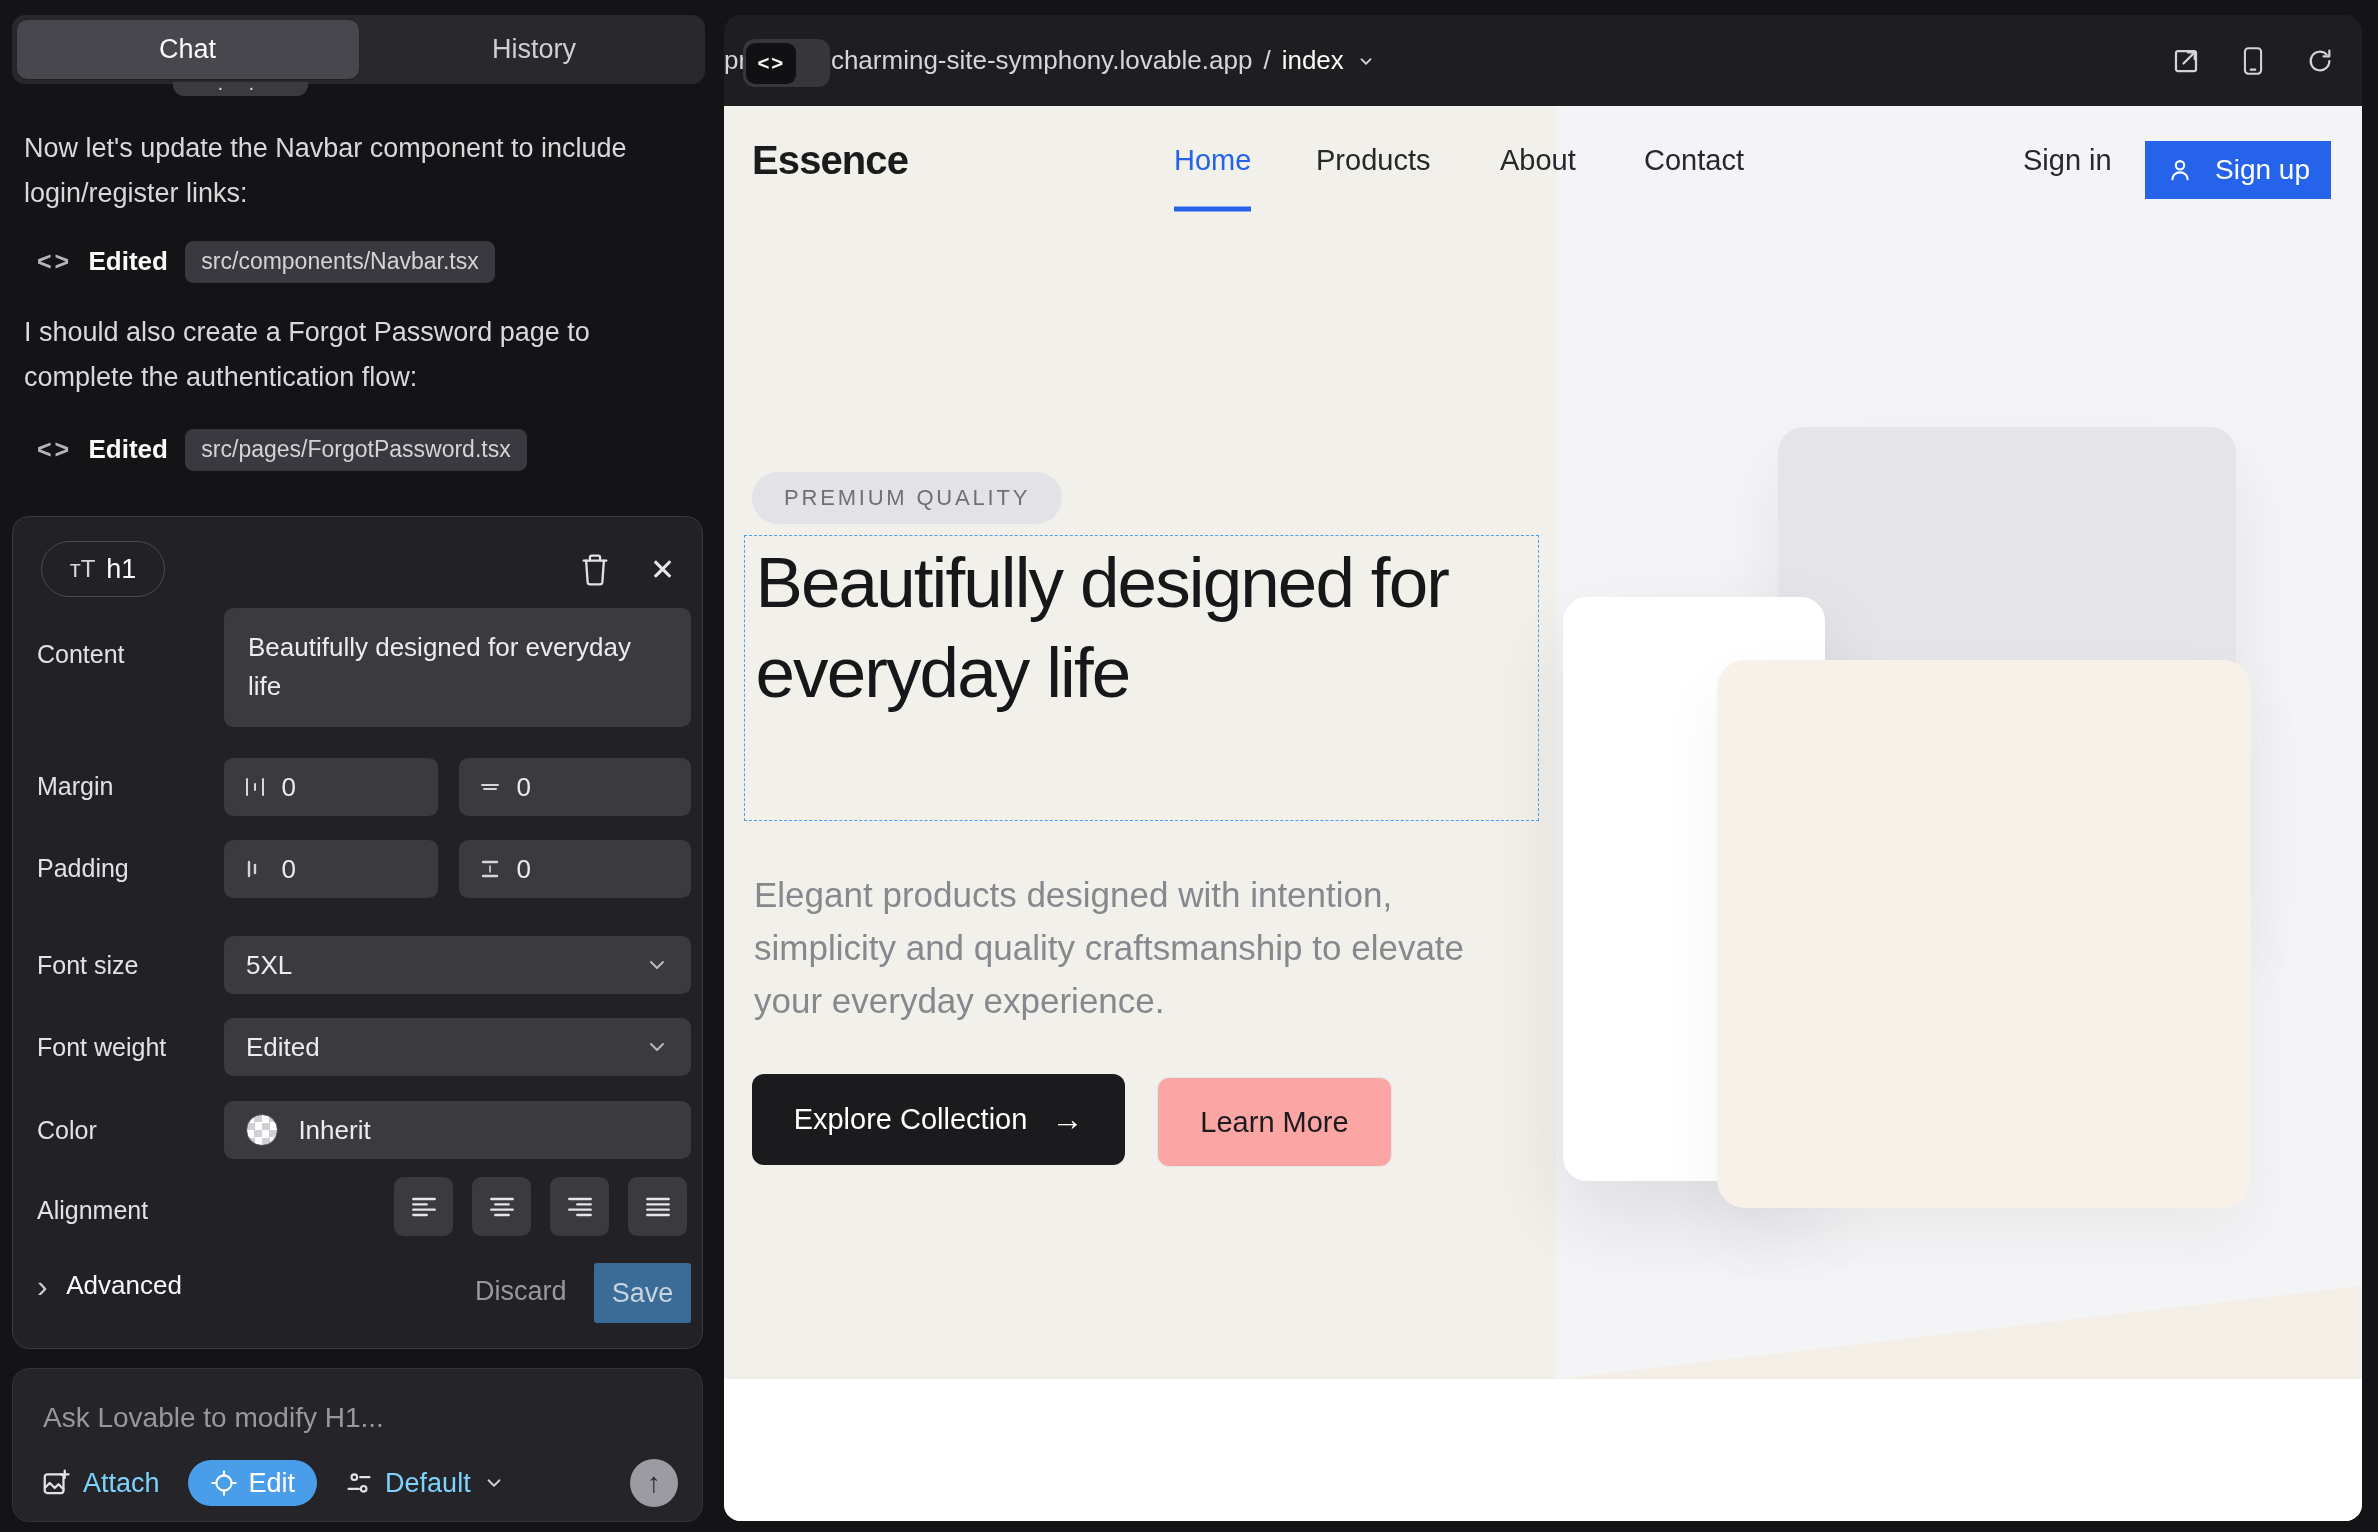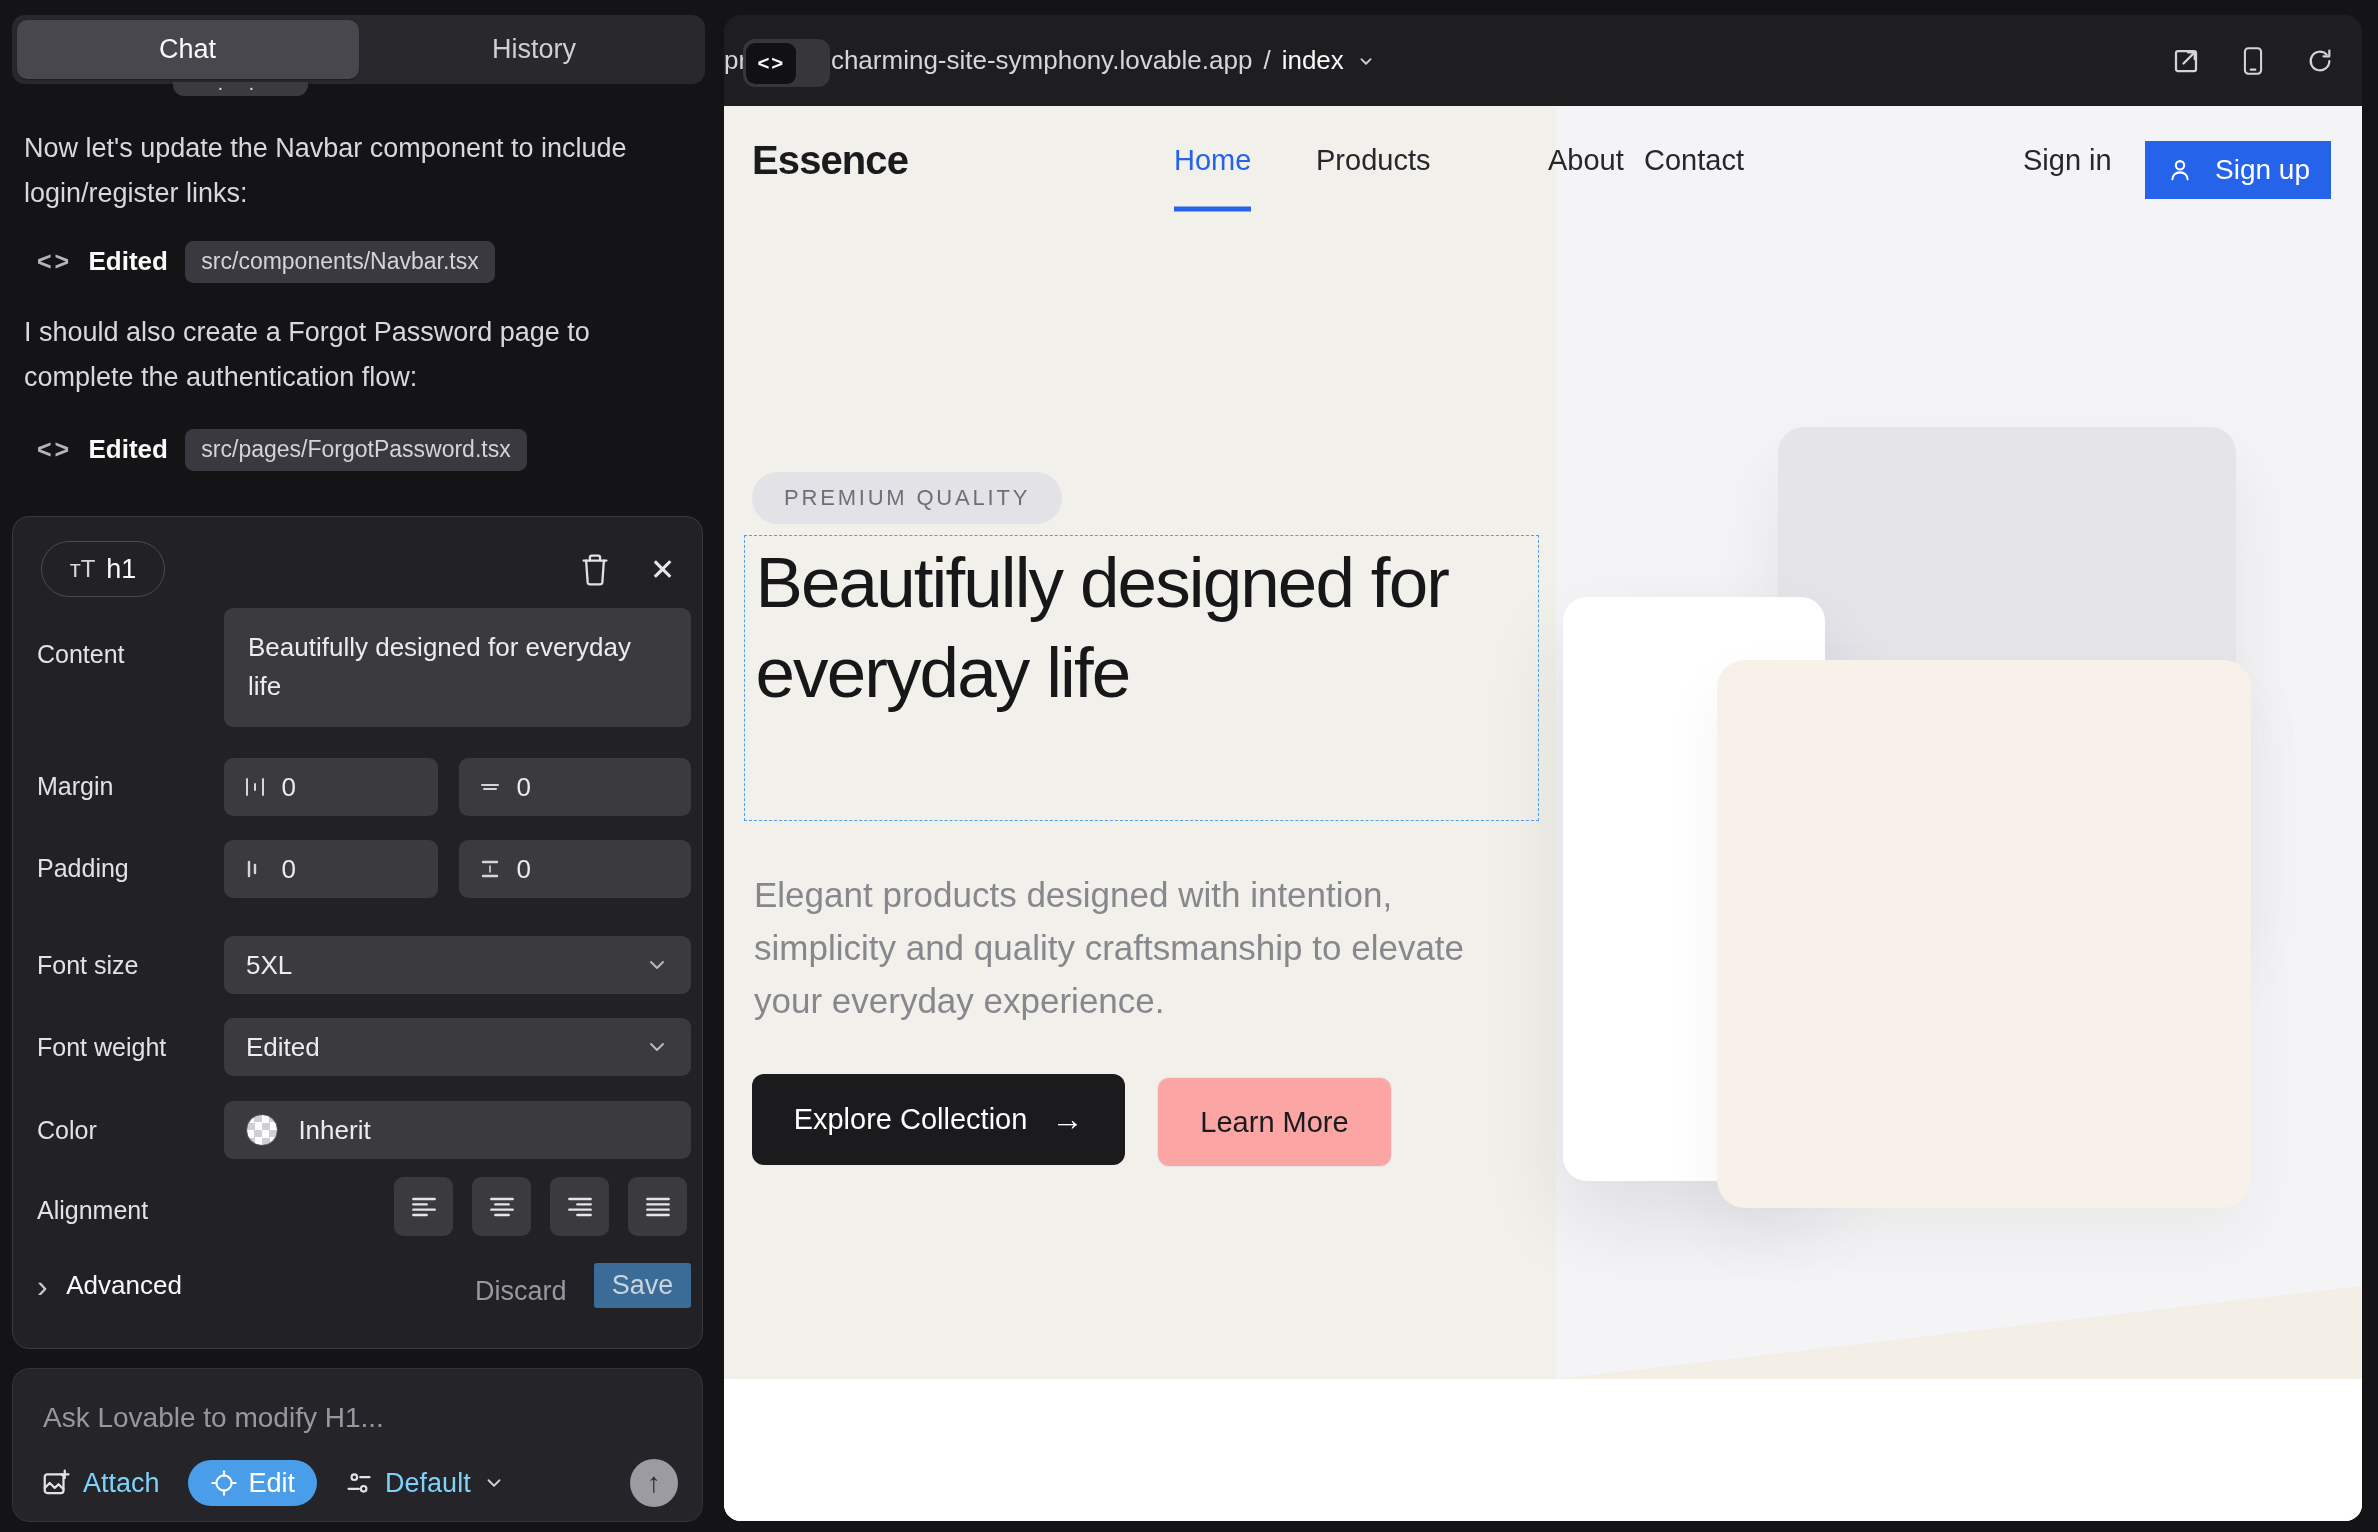--- a/index.html
+++ b/index.html
@@ -37,21 +37,21 @@
   .ctl { background:#3a3a3f; border-radius:9.3px; color:#ececee; font-size:26px; }
   .content-box { left:211px; top:91px; width:467px; height:119px; padding:20.4px 24px; line-height:39px; cursor:text; }
   .num-input { display:flex; align-items:center; gap:15px; padding:0 18.6px; height:58px; cursor:text; }
   .sel { left:211px; width:467px; height:58px; display:flex; align-items:center; padding:0 22px; cursor:pointer; }
   .sel .chev { margin-left:auto; }
   .swatch { width:32px; height:32px; border-radius:50%; background:repeating-conic-gradient(#cfcfd4 0% 25%, #ffffff 0% 50%) 0 0/15px 15px; border:0.9px solid #55555c; }
   .align-btn { width:59px; height:59px; background:#3a3a3f; border-radius:9.3px; display:flex; align-items:center; justify-content:center; cursor:pointer; }
   .adv-row { left:24px; top:753px; display:flex; align-items:center; gap:18.6px; color:#fafafa; font-size:26px; cursor:pointer; }
   .chev-right { color:#c9c9ce; font-size:32px; line-height:26px; }
   .discard-btn { left:462px; top:759px; color:#98989f; font-size:27px; cursor:pointer; }
-  .save-btn { left:581px; top:746px; width:97px; height:45px; background:#3a6c97; border-radius:3px; color:#c8d4de; font-size:27px; display:flex; align-items:center; justify-content:center; cursor:pointer; }
+  .save-btn { left:581px; top:746px; width:97px; height:60px; background:#3a6c97; border-radius:3px; color:#c8d4de; font-size:27px; display:flex; align-items:center; justify-content:center; cursor:pointer; }
 
   
   .composer { left:12px; top:1368px; width:691px; height:154px; background:#242429; border:1.9px solid #333338; border-radius:16.7px; }
   .composer-placeholder { left:30px; top:33px; color:#97979e; font-size:28px; cursor:text; }
   .composer-bar { left:28px; right:24px; top:89px; height:50px; display:flex; align-items:center; }
   .comp-item { display:flex; align-items:center; gap:12px; color:#7dd3fc; font-size:27px; cursor:pointer; }
   .edit-pill { margin-left:28px; background:#4a9ee9; border-radius:927px; height:46px; padding:0 22px; display:flex; align-items:center; gap:11px; color:#ffffff; font-size:27px; cursor:pointer; }
   .default-item { margin-left:28px; }
   .send-btn { margin-left:auto; width:48px; height:48px; border-radius:50%; background:#9b9ba1; color:#2b2b2e; font-size:28px; font-weight:700; display:flex; align-items:center; justify-content:center; cursor:pointer; }
 
@@ -75,21 +75,21 @@
   .deco-gray { left:1054px; top:321px; width:458px; height:510px; background:#e4e4e9; border-radius:26px; box-shadow:0 37px 74px rgba(30,30,60,.07); }
   .deco-white { left:839px; top:491px; width:262px; height:584px; background:#ffffff; border-radius:24px; box-shadow:0 37px 83px rgba(30,30,60,.10); }
   .deco-cream { left:993px; top:554px; width:534px; height:548px; background:#f8f1e9; border-radius:28px; box-shadow:0 28px 65px rgba(60,40,20,.05); }
 
   .site-nav { left:0; top:0; width:1638px; height:107px; display:flex; align-items:center; z-index:5; }
   .logo { position:absolute; left:28px; top:50%; transform:translateY(-50%); font-size:40px; font-weight:700; letter-spacing:-0.9px; color:#1b1b1e; }
   .nav-link { position:absolute; top:50%; transform:translateY(-50%); font-size:29px; color:#27272b; cursor:pointer; }
   .nav-home { left:450px; color:#2563eb; }
   .nav-home::after { content:""; position:absolute; left:0; right:0; bottom:-35px; height:4.6px; background:#2563eb; }
   .nav-products { left:592px; }
-  .nav-about { left:776px;margin-left:48px; }
+  .nav-about { left:776px; }
   .nav-contact { left:920px; }
   .signin { left:1299px; }
   .signup { position:absolute; left:1421px; top:35px; width:186px; height:58px; background:#2563eb; border-radius:0; color:#ffffff; font-size:28px; display:flex; align-items:center; justify-content:center; gap:21px; cursor:pointer; }
 
   .quality-badge { left:28px; top:366px; height:52px; padding:0 32px; background:#e3e3e7; border-radius:927px; display:flex; align-items:center; font-size:22px; letter-spacing:2.8px; color:#6f6f77; z-index:5; }
   .selection-box { left:19.5px; top:429px; width:795px; height:286px; border:1.9px dashed #4d9fe8; z-index:5; cursor:pointer; }
   .hero-heading { position:absolute; left:11px; top:1.9px; width:761px; font-size:71px; line-height:90px; font-weight:500; letter-spacing:-1.9px; color:#17171a; }
   .hero-desc { left:30px; top:762px; width:733px; font-size:35px; line-height:53px; color:#87878d; z-index:5; }
   .cta-primary { left:28px; top:968px; width:373px; height:91px; background:#1b1b1e; border-radius:12px; color:#ffffff; font-size:29px; display:flex; align-items:center; justify-content:center; gap:24px; cursor:pointer; z-index:5; }
   .cta-primary .arr { font-size:32px; }

